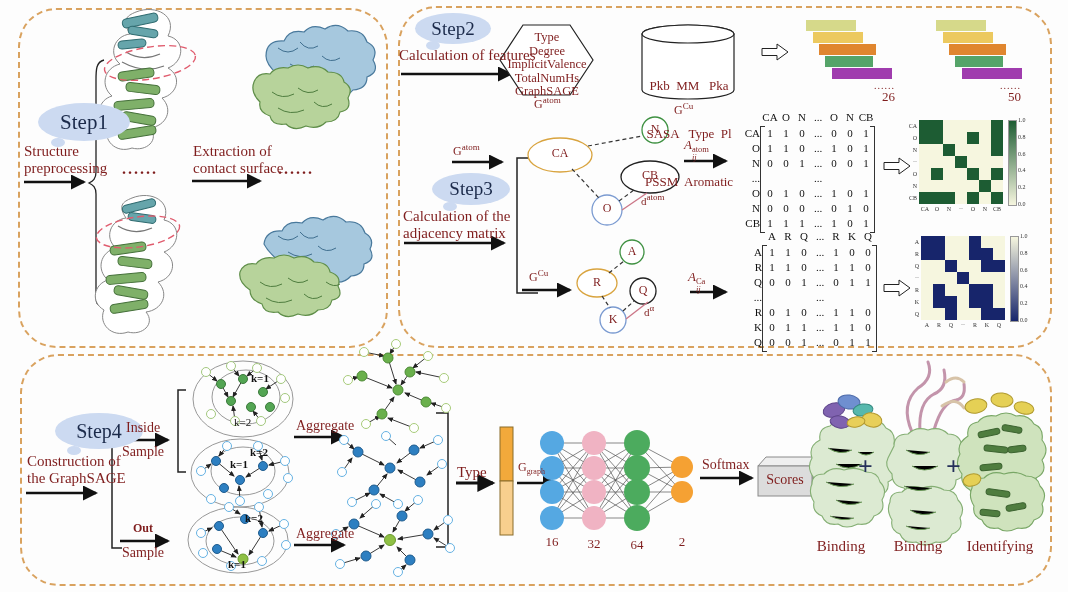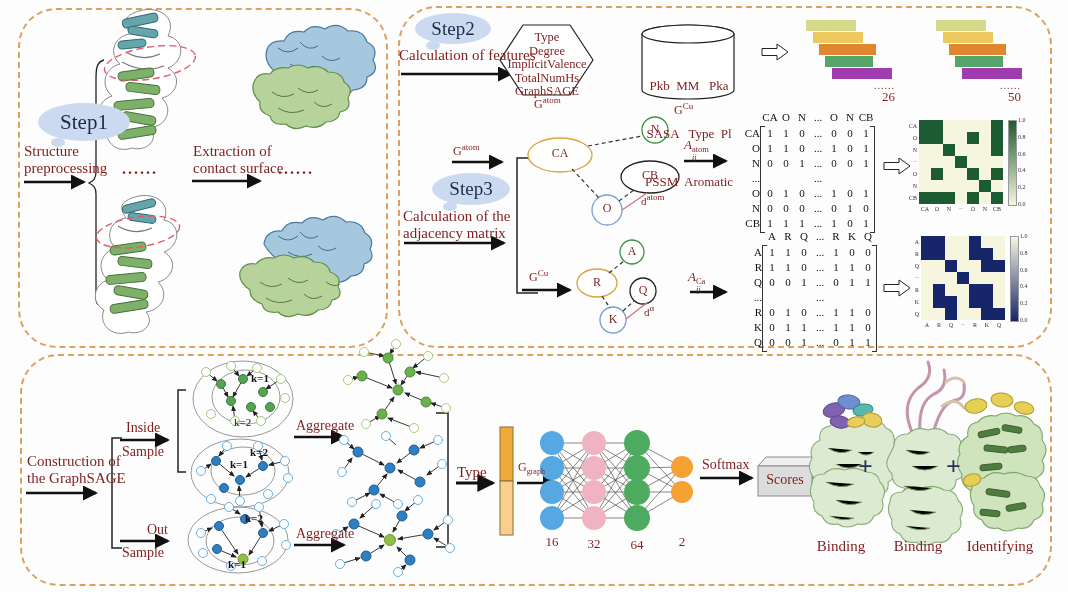--- a/index.html
+++ b/index.html
@@ -805,27 +805,30 @@
   <div id="cb-blue" style="left:1010px;top:236px;position:absolute;">
       <div class="cb" style="left:0px;top:0px;background:linear-gradient(#f6f6df, #17256b);"></div>
       <div class="cbt" style="top:-3px;">1.0</div>
       <div class="cbt" style="top:13.8px;">0.8</div>
       <div class="cbt" style="top:30.6px;">0.6</div>
       <div class="cbt" style="top:47.400000000000006px;">0.4</div>
       <div class="cbt" style="top:64.2px;">0.2</div>
       <div class="cbt" style="top:81px;">0.0</div>
     </div>
 
+  <div class="bubble" style="left:55px;top:413px;width:88px;height:36px;font-size:20px;">
+      <span>Step4</span>
+    </div>
   <div class="lbl" style="left:27px;top:453px;font-size:15px;">
     <div>Construction of</div>
     <div>the GraphSAGE</div>
   </div>
   <div class="lbl" style="left:126px;top:420px;font-size:14px;">Inside</div>
   <div class="lbl" style="left:122px;top:444px;font-size:14px;">Sample</div>
-  <div class="lbl" style="left:147px;top:522px;font-size:14px;">Out</div>
+  <div class="lbl" style="left:133px;top:522px;font-size:12px;font-weight:bold;">Out</div>
   <div class="lbl" style="left:122px;top:545px;font-size:14px;">Sample</div>
   <div class="kx" style="left:251px;top:372px;">k=1</div>
   <div class="kx" style="left:234px;top:416px;font-weight:normal;">k=2</div>
   <div class="kx" style="left:250px;top:446px;">k=2</div>
   <div class="kx" style="left:230px;top:458px;">k=1</div>
   <div class="kx" style="left:245px;top:512px;">k=2</div>
   <div class="kx" style="left:228px;top:558px;">k=1</div>
   <div class="lbl" style="left:296px;top:418px;font-size:14px;">Aggregate</div>
   <div class="lbl" style="left:296px;top:526px;font-size:14px;">Aggregate</div>
   <div class="lbl" style="left:457px;top:464px;font-size:15px;">Type</div>

